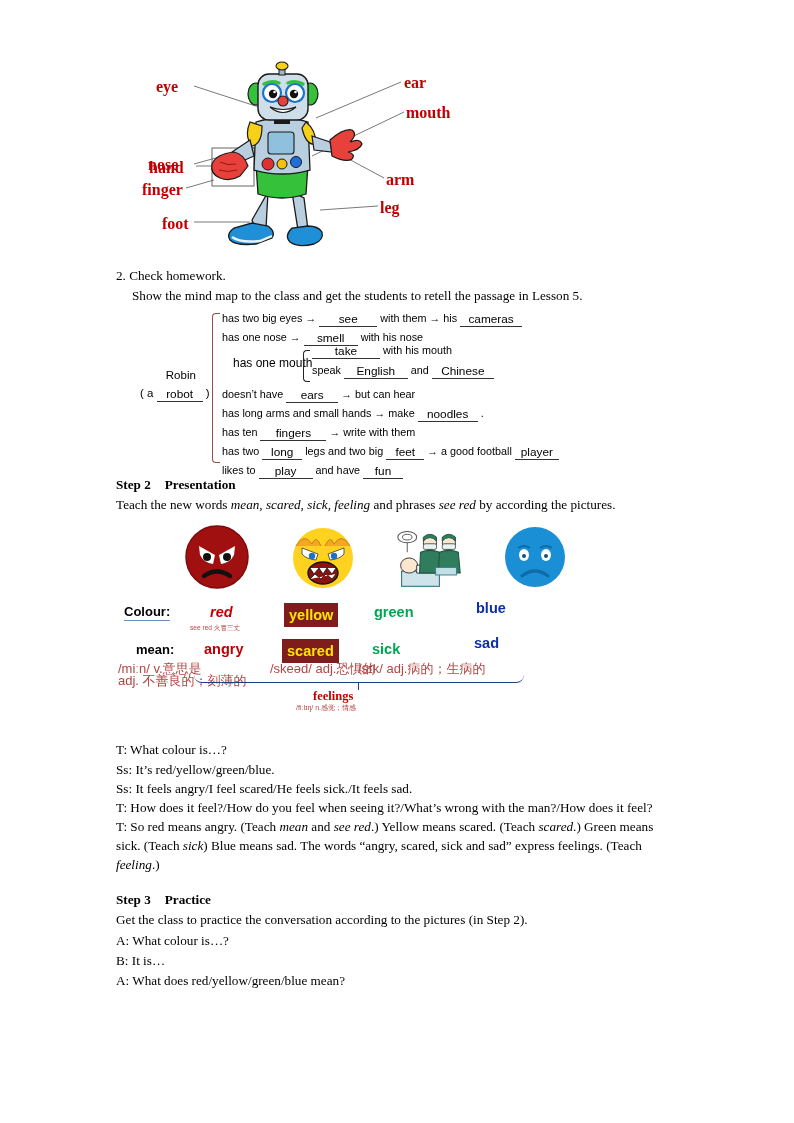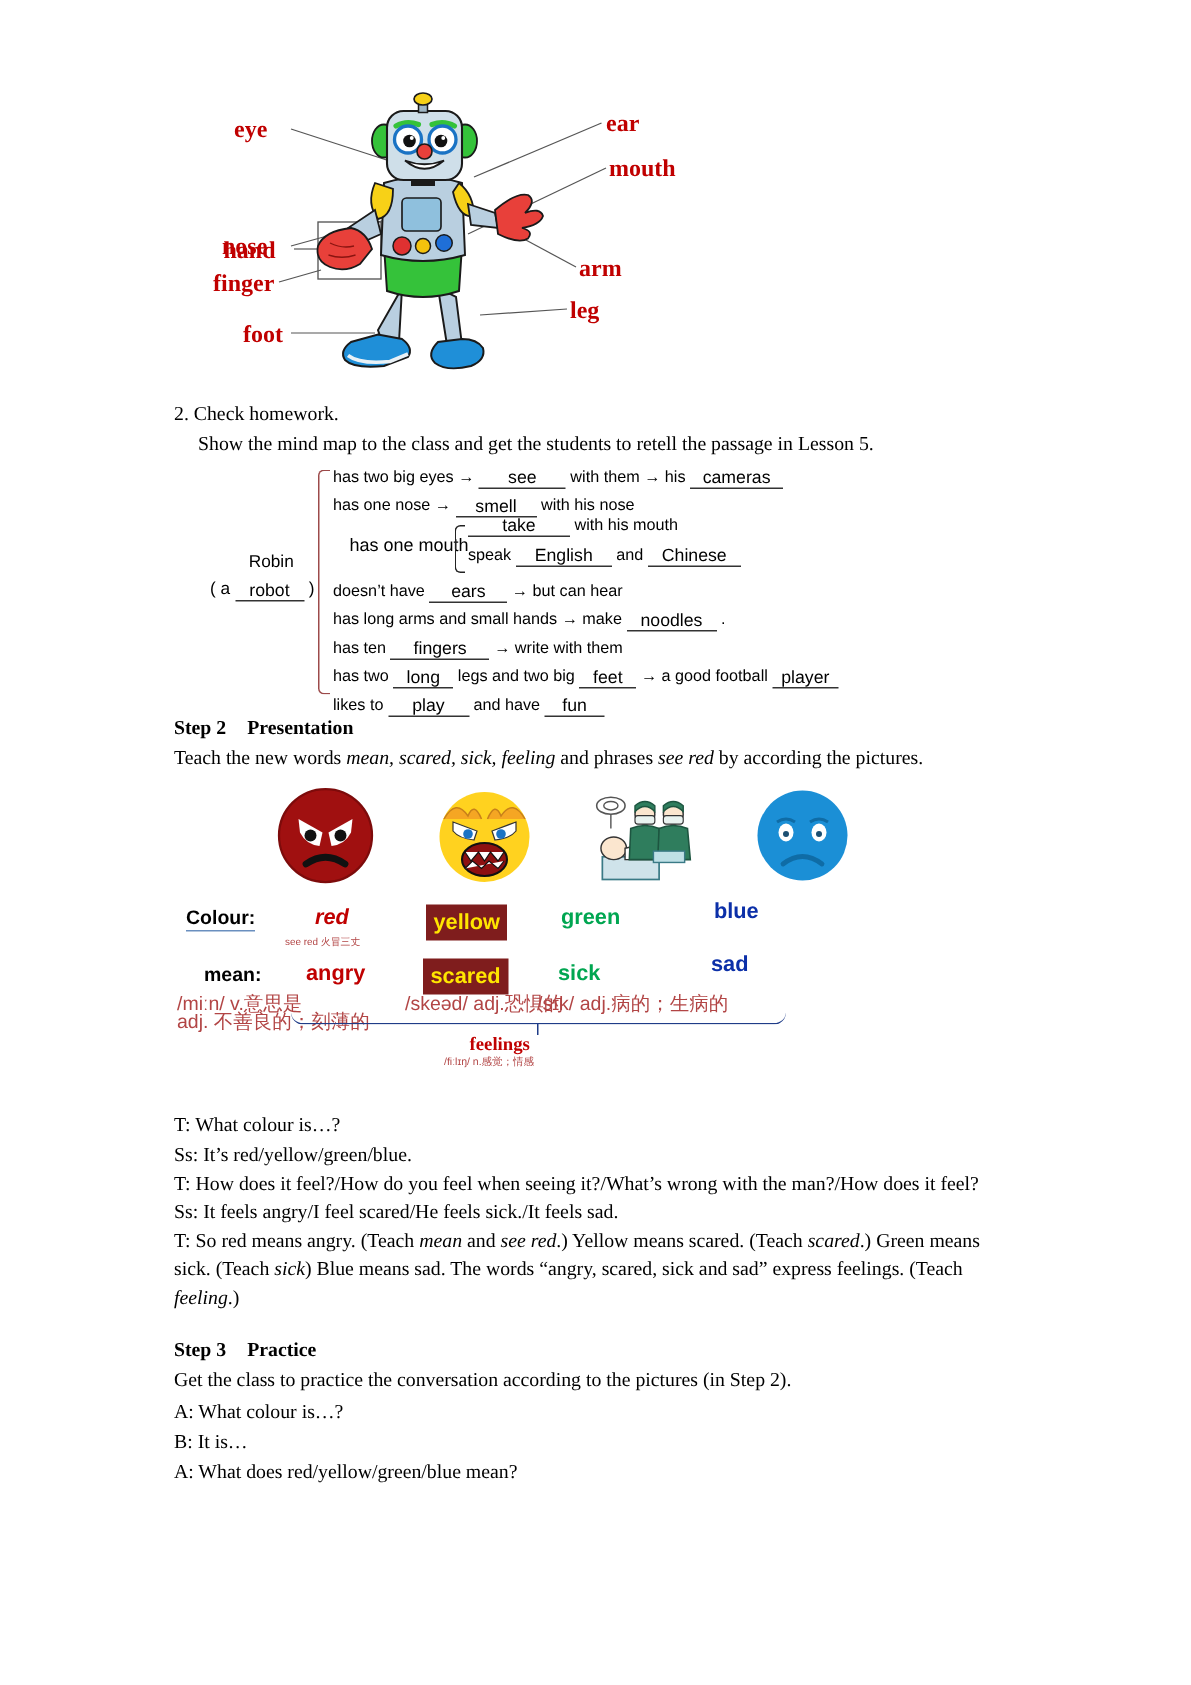--- a/index.html
+++ b/index.html
@@ -471,22 +471,22 @@
 
       <span class="feelings-brace-top"></span>
       <span class="feelings-tick"></span>
       <span class="feelings-word">feelings</span>
       <span class="feelings-note">/fiːlɪŋ/ n.感觉；情感</span>
     </div>
 
     <div class="dialog-block">
       <p class="para">T: What colour is…?</p>
       <p class="para">Ss: It’s red/yellow/green/blue.</p>
+      <p class="para">Ss: It feels angry/I feel scared/He feels sick./It feels sad.</p>
       <p class="para">T: How does it feel?/How do you feel when seeing it?/What’s wrong with the man?/How does it feel?</p>
-      <p class="para">Ss: It feels angry/I feel scared/He feels sick./It feels sad.</p>
       <p class="para">
         <span>T: So red means angry. (Teach </span><span class="it">mean</span><span> and </span><span class="it">see red</span><span>.) Yellow means scared. (Teach </span><span class="it">scared</span><span>.) Green means sick. (Teach </span><span class="it">sick</span><span>) Blue means sad. The words “angry, scared, sick and sad” express feelings. (Teach </span><span class="it">feeling</span><span>.)</span>
       </p>
     </div>
 
     <div class="step-head" style="margin-top:18px;">
       <span>Step 3</span><span class="gap"></span><span>Practice</span>
     </div>
     <p class="para">Get the class to practice the conversation according to the pictures (in Step 2).</p>
     <p class="para">A: What colour is…?</p>

